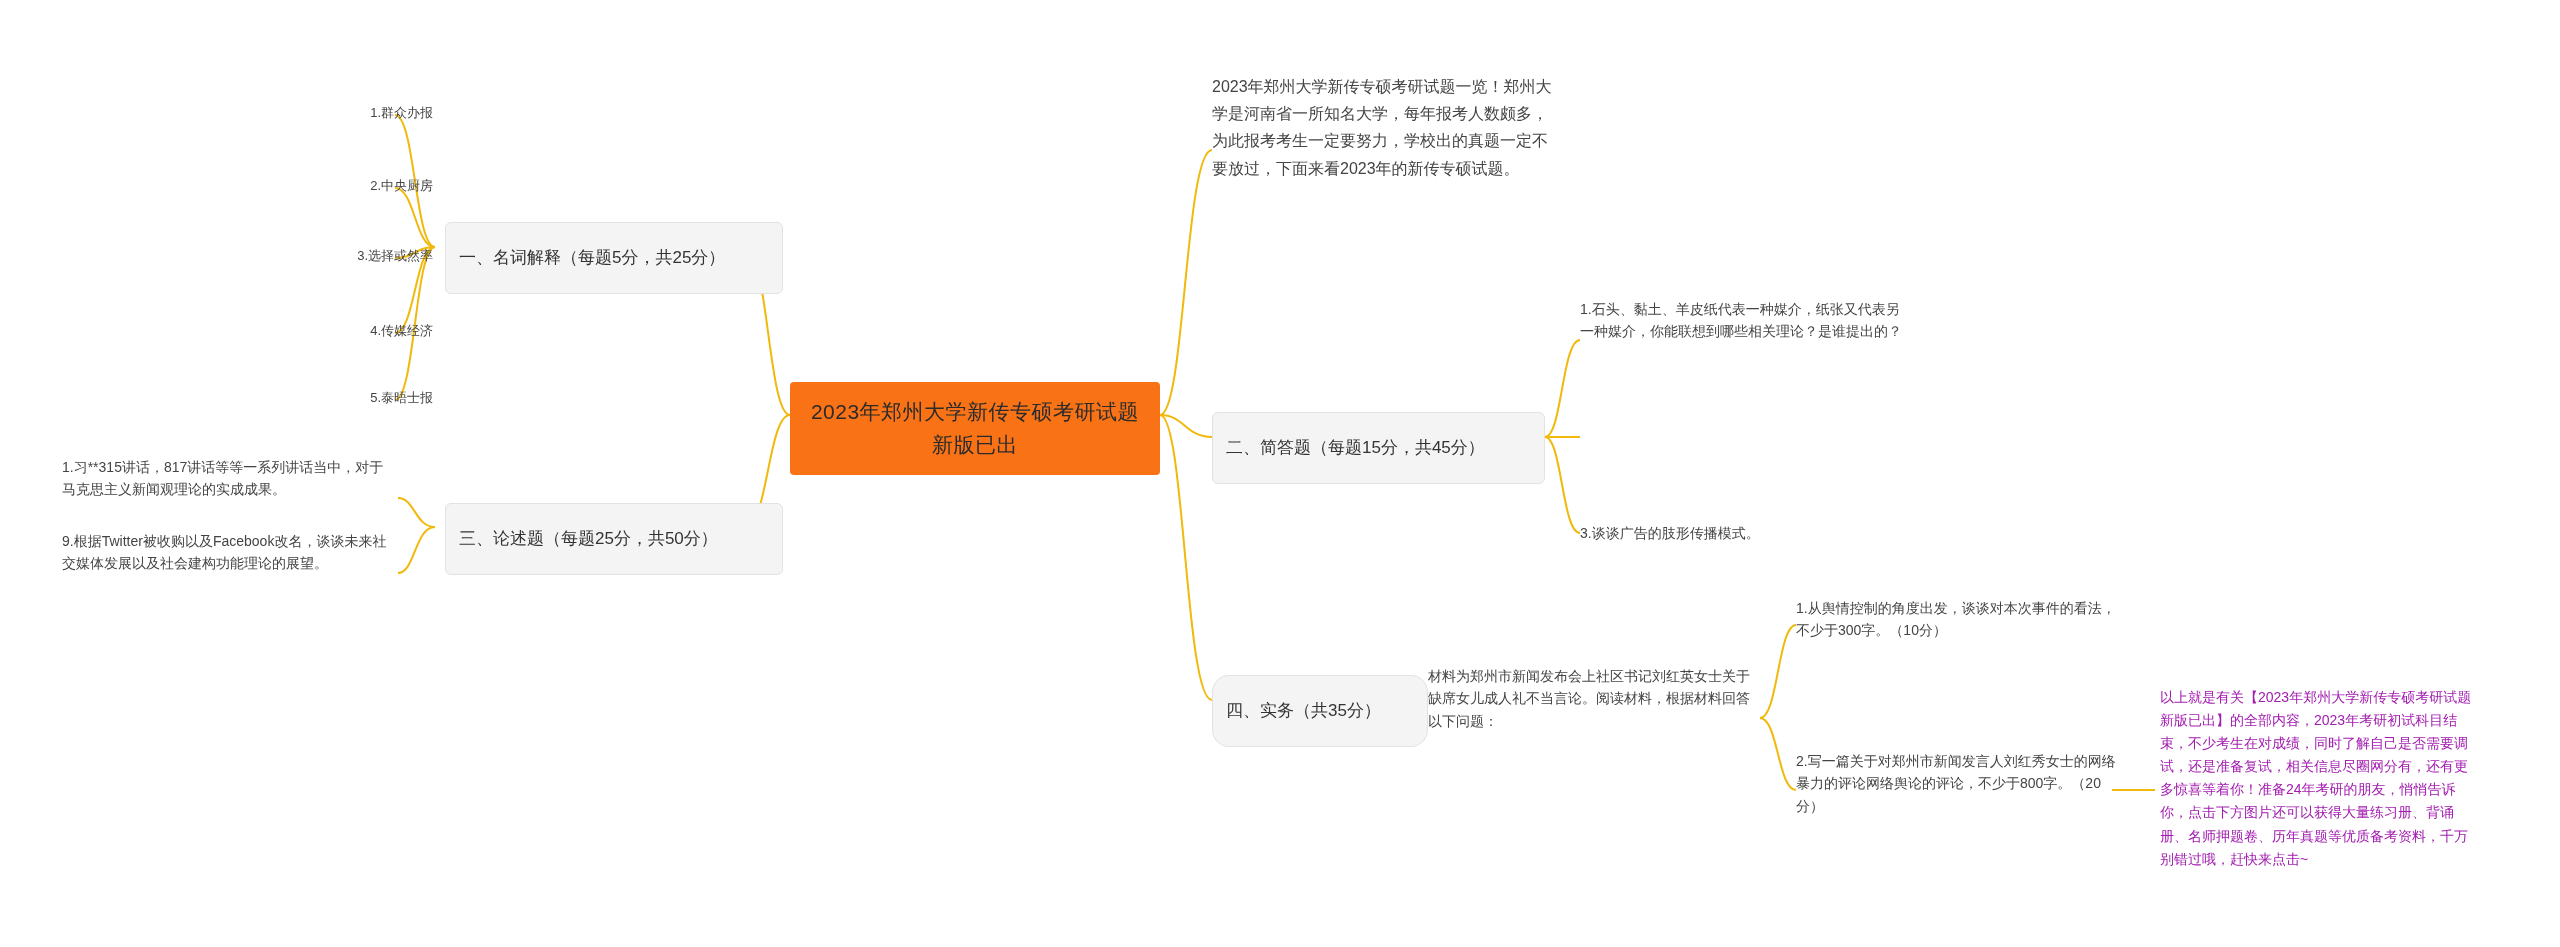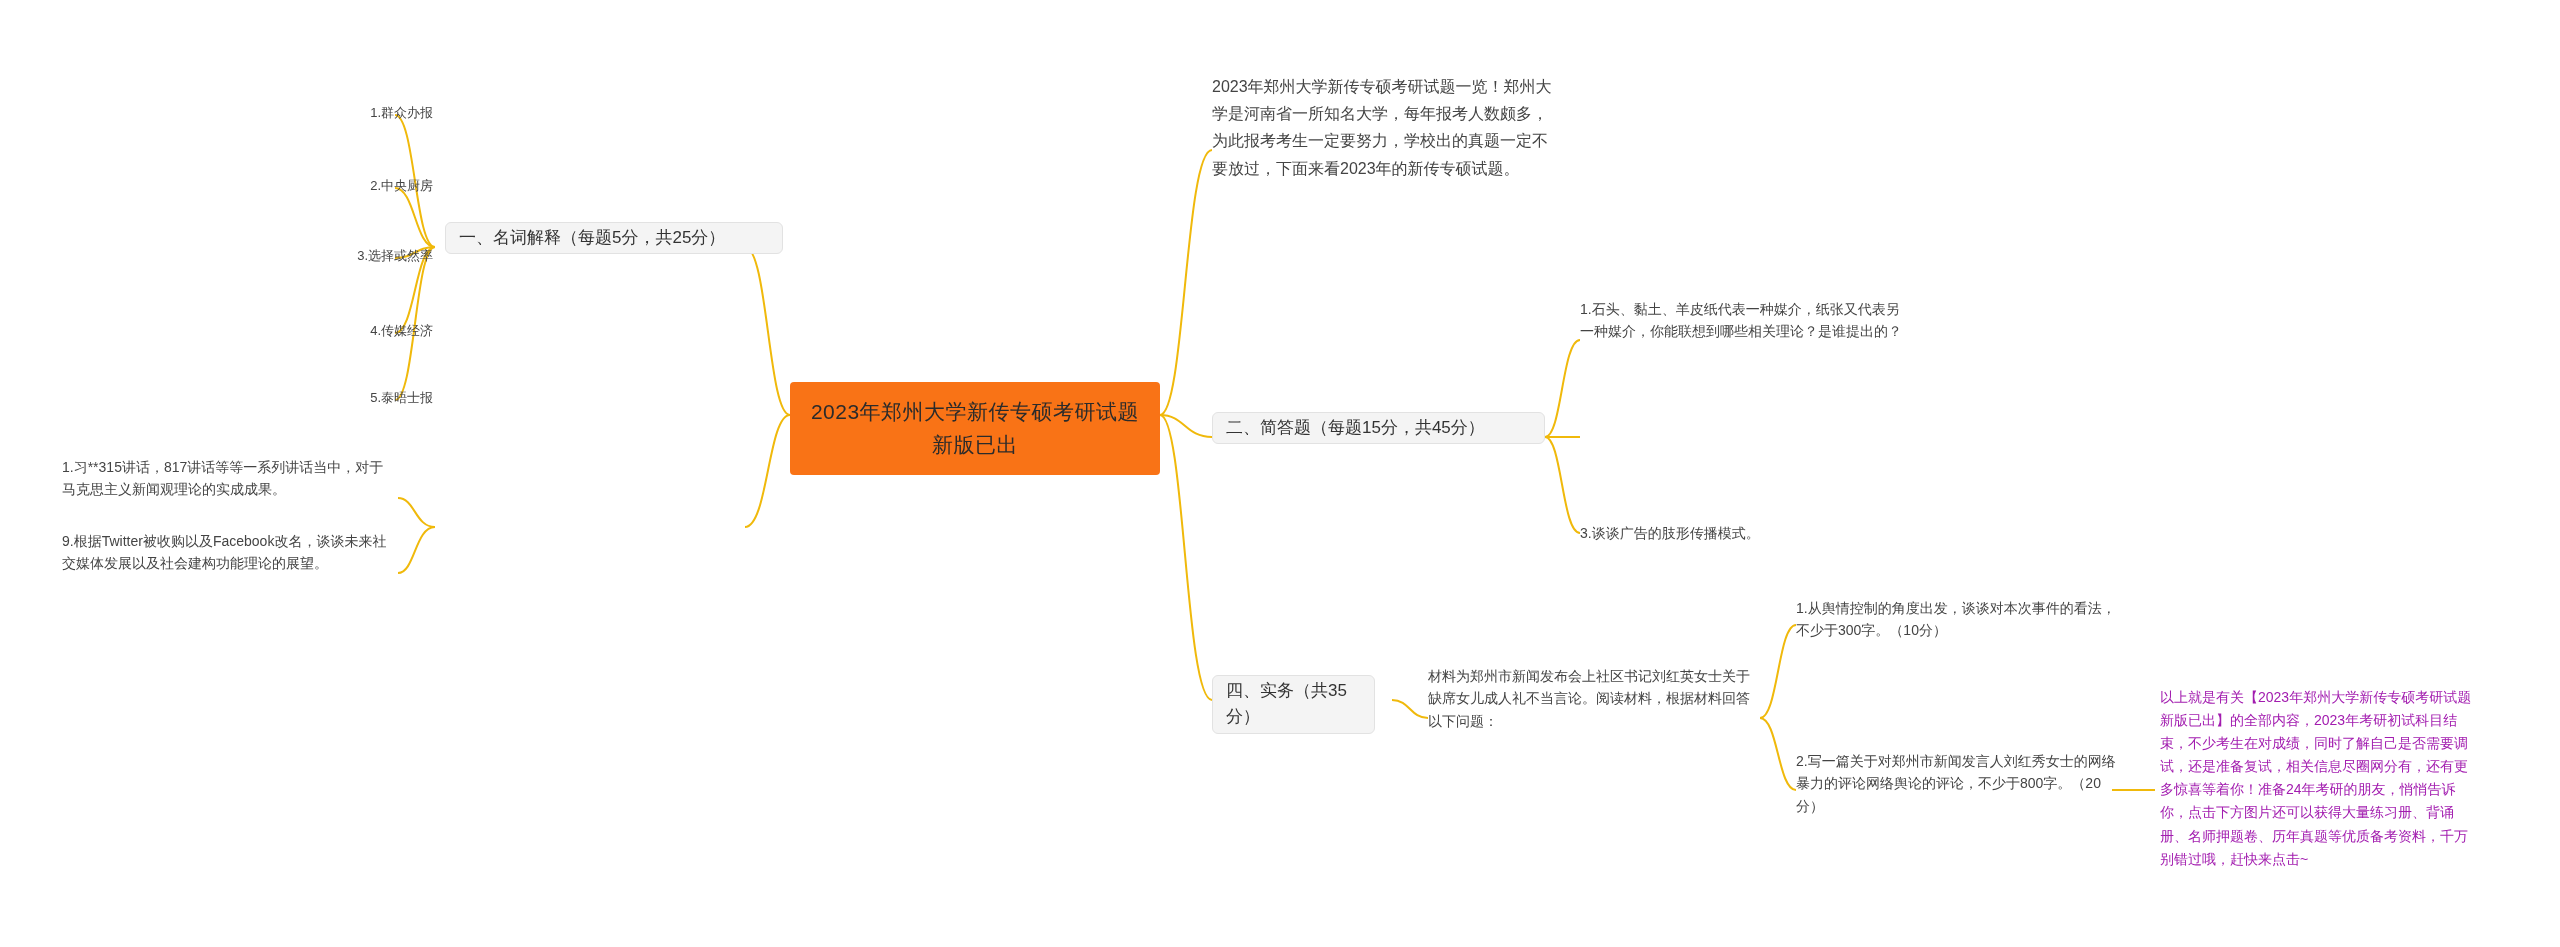--- a/index.html
+++ b/index.html
@@ -41,21 +41,21 @@
     padding: 14px 18px;
     font-size: 21px;
     text-align: center;
     letter-spacing: 0.5px;
   }
   
   .l1 {
     background: #f4f4f4;
     border: 1px solid #e2e2e2;
     border-radius: 6px;
-    padding: 2px 13px;
+    padding: 22px 13px;
     font-size: 17px;
     color: #333;
   }
   
   .leaf {
     font-size: 13px;
     color: #444;
     background: transparent;
   }
   .leaf-sm {
@@ -116,30 +116,31 @@
   <div class="node intro" style="left:1212px; top:73px; width:345px;">2023年郑州大学新传专硕考研试题一览！郑州大学是河南省一所知名大学，每年报考人数颇多，为此报考考生一定要努力，学校出的真题一定不要放过，下面来看2023年的新传专硕试题。</div>
 
   <div class="node l1" style="left:445px; top:222px; width:338px;">一、名词解释（每题5分，共25分）</div>
 
   <div class="node leaf" style="left:313px; top:103px; width:120px; text-align:right;">1.群众办报</div>
   <div class="node leaf" style="left:313px; top:176px; width:120px; text-align:right;">2.中央厨房</div>
   <div class="node leaf" style="left:293px; top:246px; width:140px; text-align:right;">3.选择或然率</div>
   <div class="node leaf" style="left:303px; top:321px; width:130px; text-align:right;">4.传媒经济</div>
   <div class="node leaf" style="left:303px; top:388px; width:130px; text-align:right;">5.泰晤士报</div>
 
+  <div class="node l1" style="left:445px; top:503px; width:338px;">三、论述题（每题25分，共50分）</div>
 
   <div class="node leaf-sm" style="left:62px; top:456px; width:330px; text-align:left;">1.习**315讲话，817讲话等等一系列讲话当中，对于马克思主义新闻观理论的实成成果。</div>
   <div class="node leaf-sm" style="left:62px; top:530px; width:330px; text-align:left;">9.根据Twitter被收购以及Facebook改名，谈谈未来社交媒体发展以及社会建构功能理论的展望。</div>
 
   <div class="node l1" style="left:1212px; top:412px; width:333px;">二、简答题（每题15分，共45分）</div>
 
   <div class="node leaf-sm" style="left:1580px; top:298px; width:330px;">1.石头、黏土、羊皮纸代表一种媒介，纸张又代表另一种媒介，你能联想到哪些相关理论？是谁提出的？</div>
   <div class="node leaf-sm" style="left:1580px; top:522px; width:330px;">3.谈谈广告的肢形传播模式。</div>
 
-  <div class="node l1" style="left:1212px; top:675px; width:163px;">四、实务（共35分）</div>
+  <div class="node l1" style="left:1212px; top:675px; width:216px;border-radius:17px;">四、实务（共35分）</div>
 
   <div class="node leaf-sm" style="left:1428px; top:665px; width:330px;">材料为郑州市新闻发布会上社区书记刘红英女士关于缺席女儿成人礼不当言论。阅读材料，根据材料回答以下问题：</div>
 
   <div class="node leaf-sm" style="left:1796px; top:597px; width:330px;">1.从舆情控制的角度出发，谈谈对本次事件的看法，不少于300字。（10分）</div>
   <div class="node leaf-sm" style="left:1796px; top:750px; width:330px;">2.写一篇关于对郑州市新闻发言人刘红秀女士的网络暴力的评论网络舆论的评论，不少于800字。（20分）</div>
 
   <div class="node outro" style="left:2160px; top:686px; width:320px;">以上就是有关【2023年郑州大学新传专硕考研试题新版已出】的全部内容，2023年考研初试科目结束，不少考生在对成绩，同时了解自己是否需要调试，还是准备复试，相关信息尽圈网分有，还有更多惊喜等着你！准备24年考研的朋友，悄悄告诉你，点击下方图片还可以获得大量练习册、背诵册、名师押题卷、历年真题等优质备考资料，千万别错过哦，赶快来点击~</div>
 
 </div>
 

